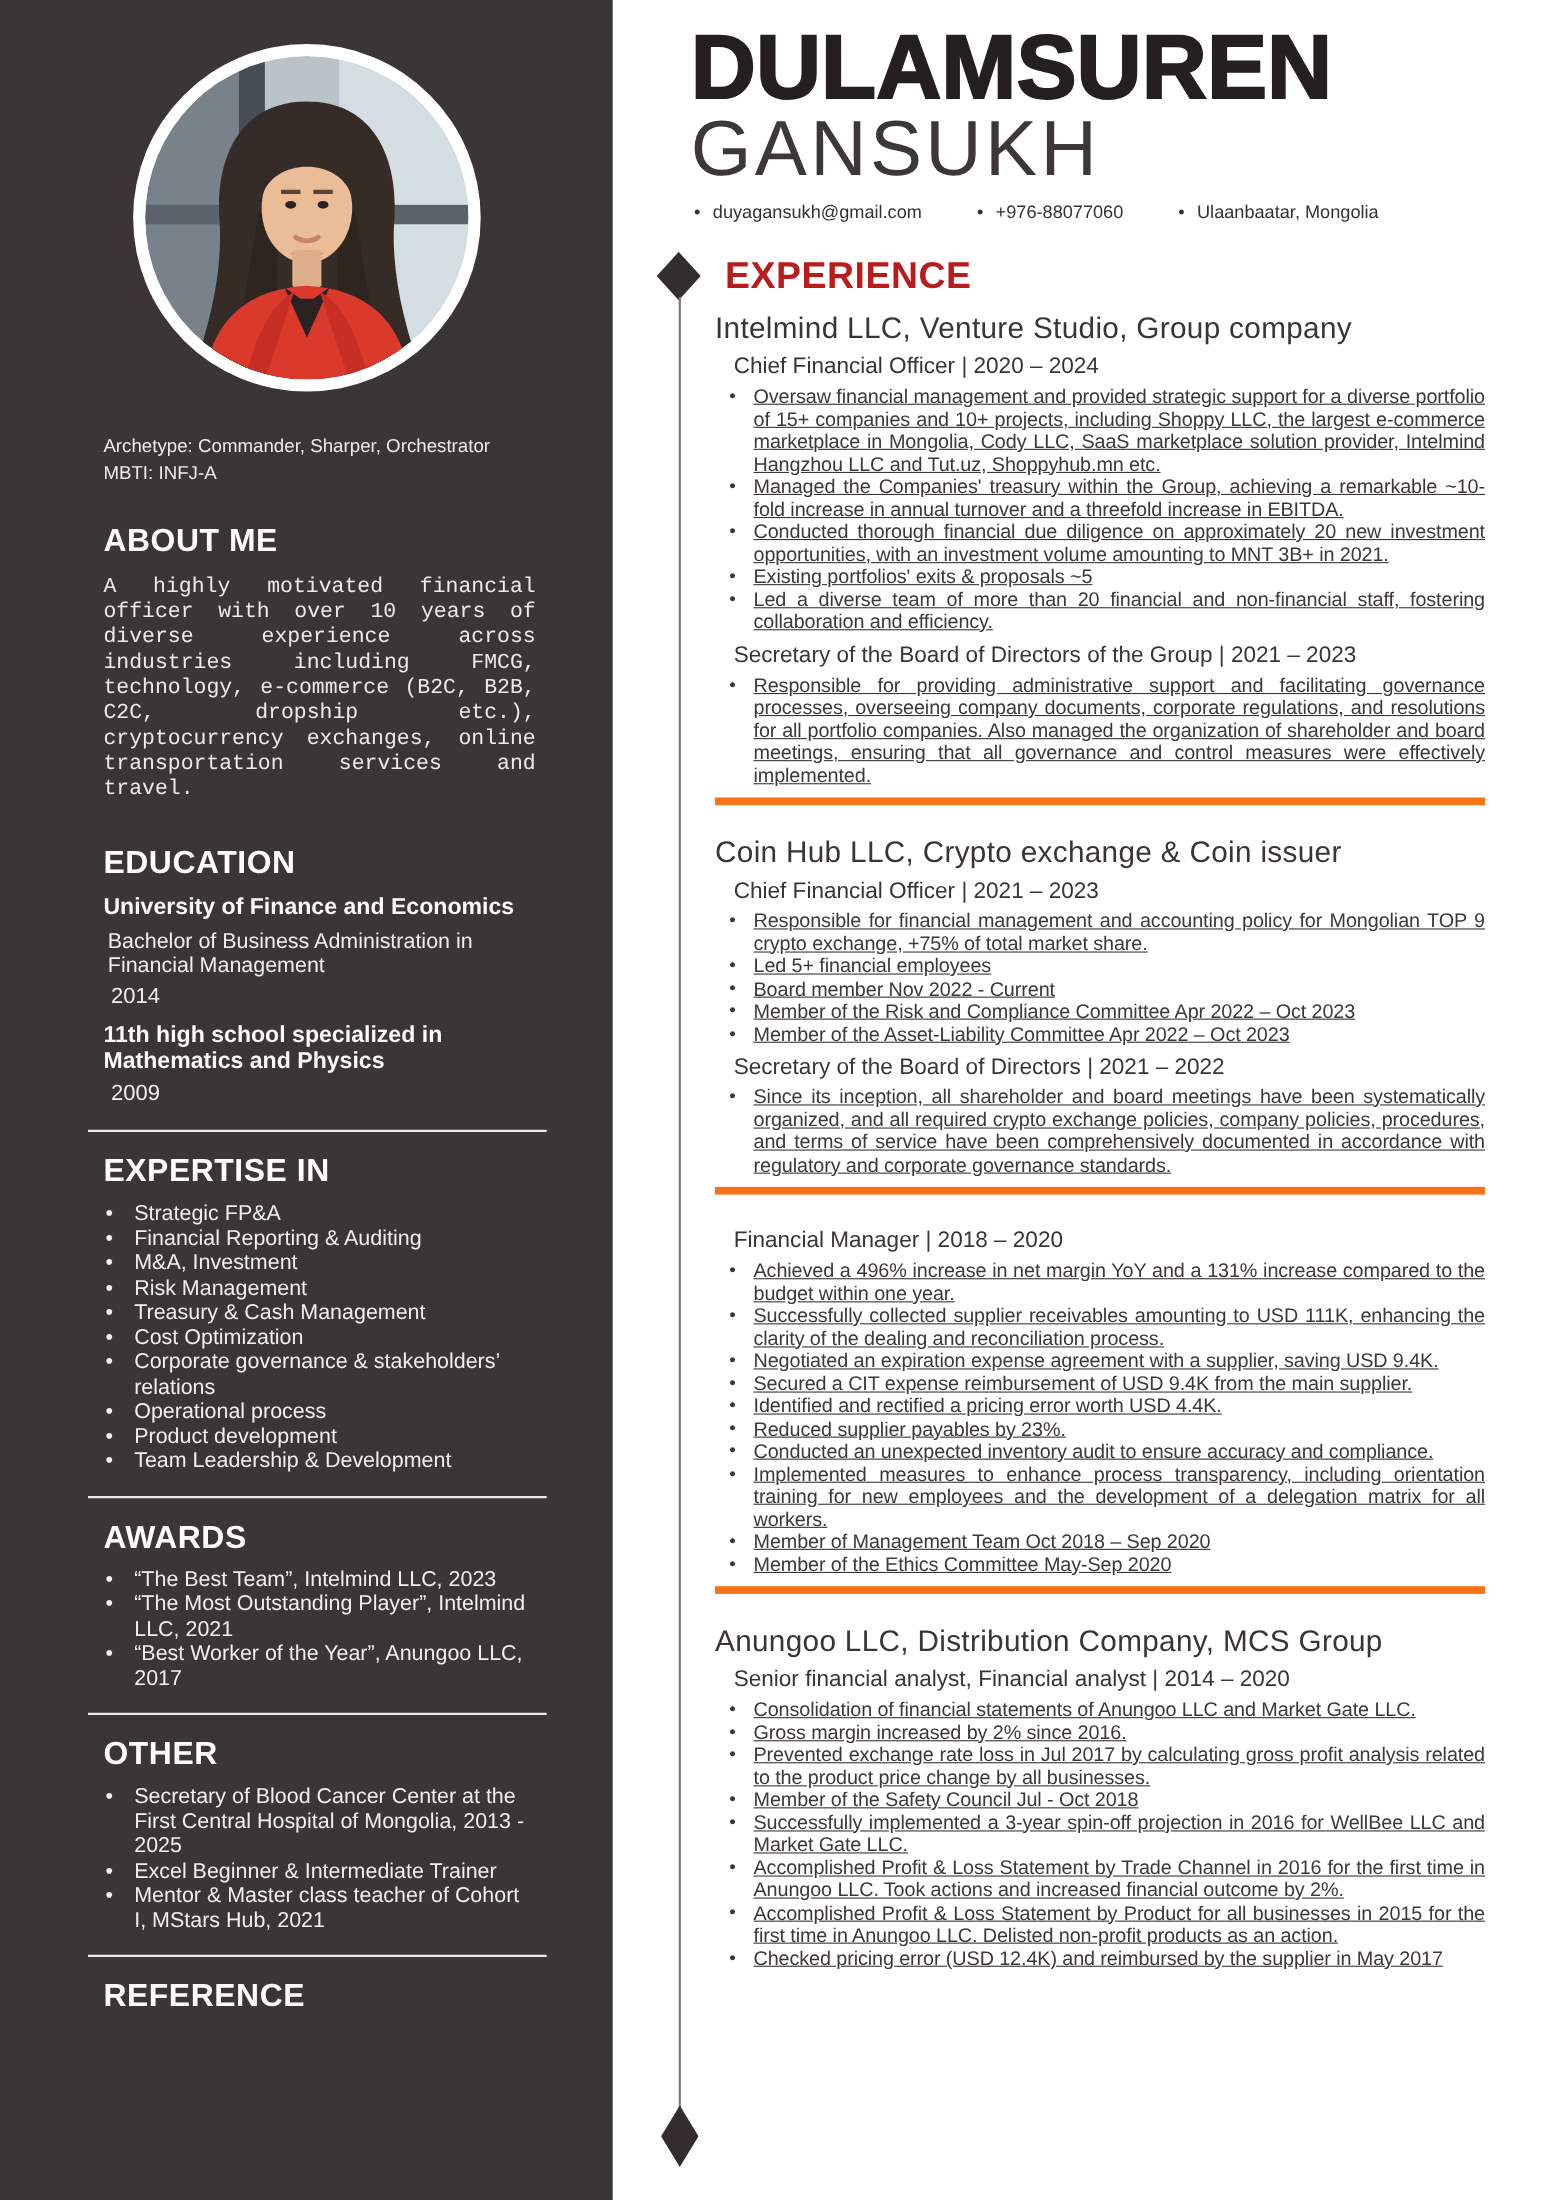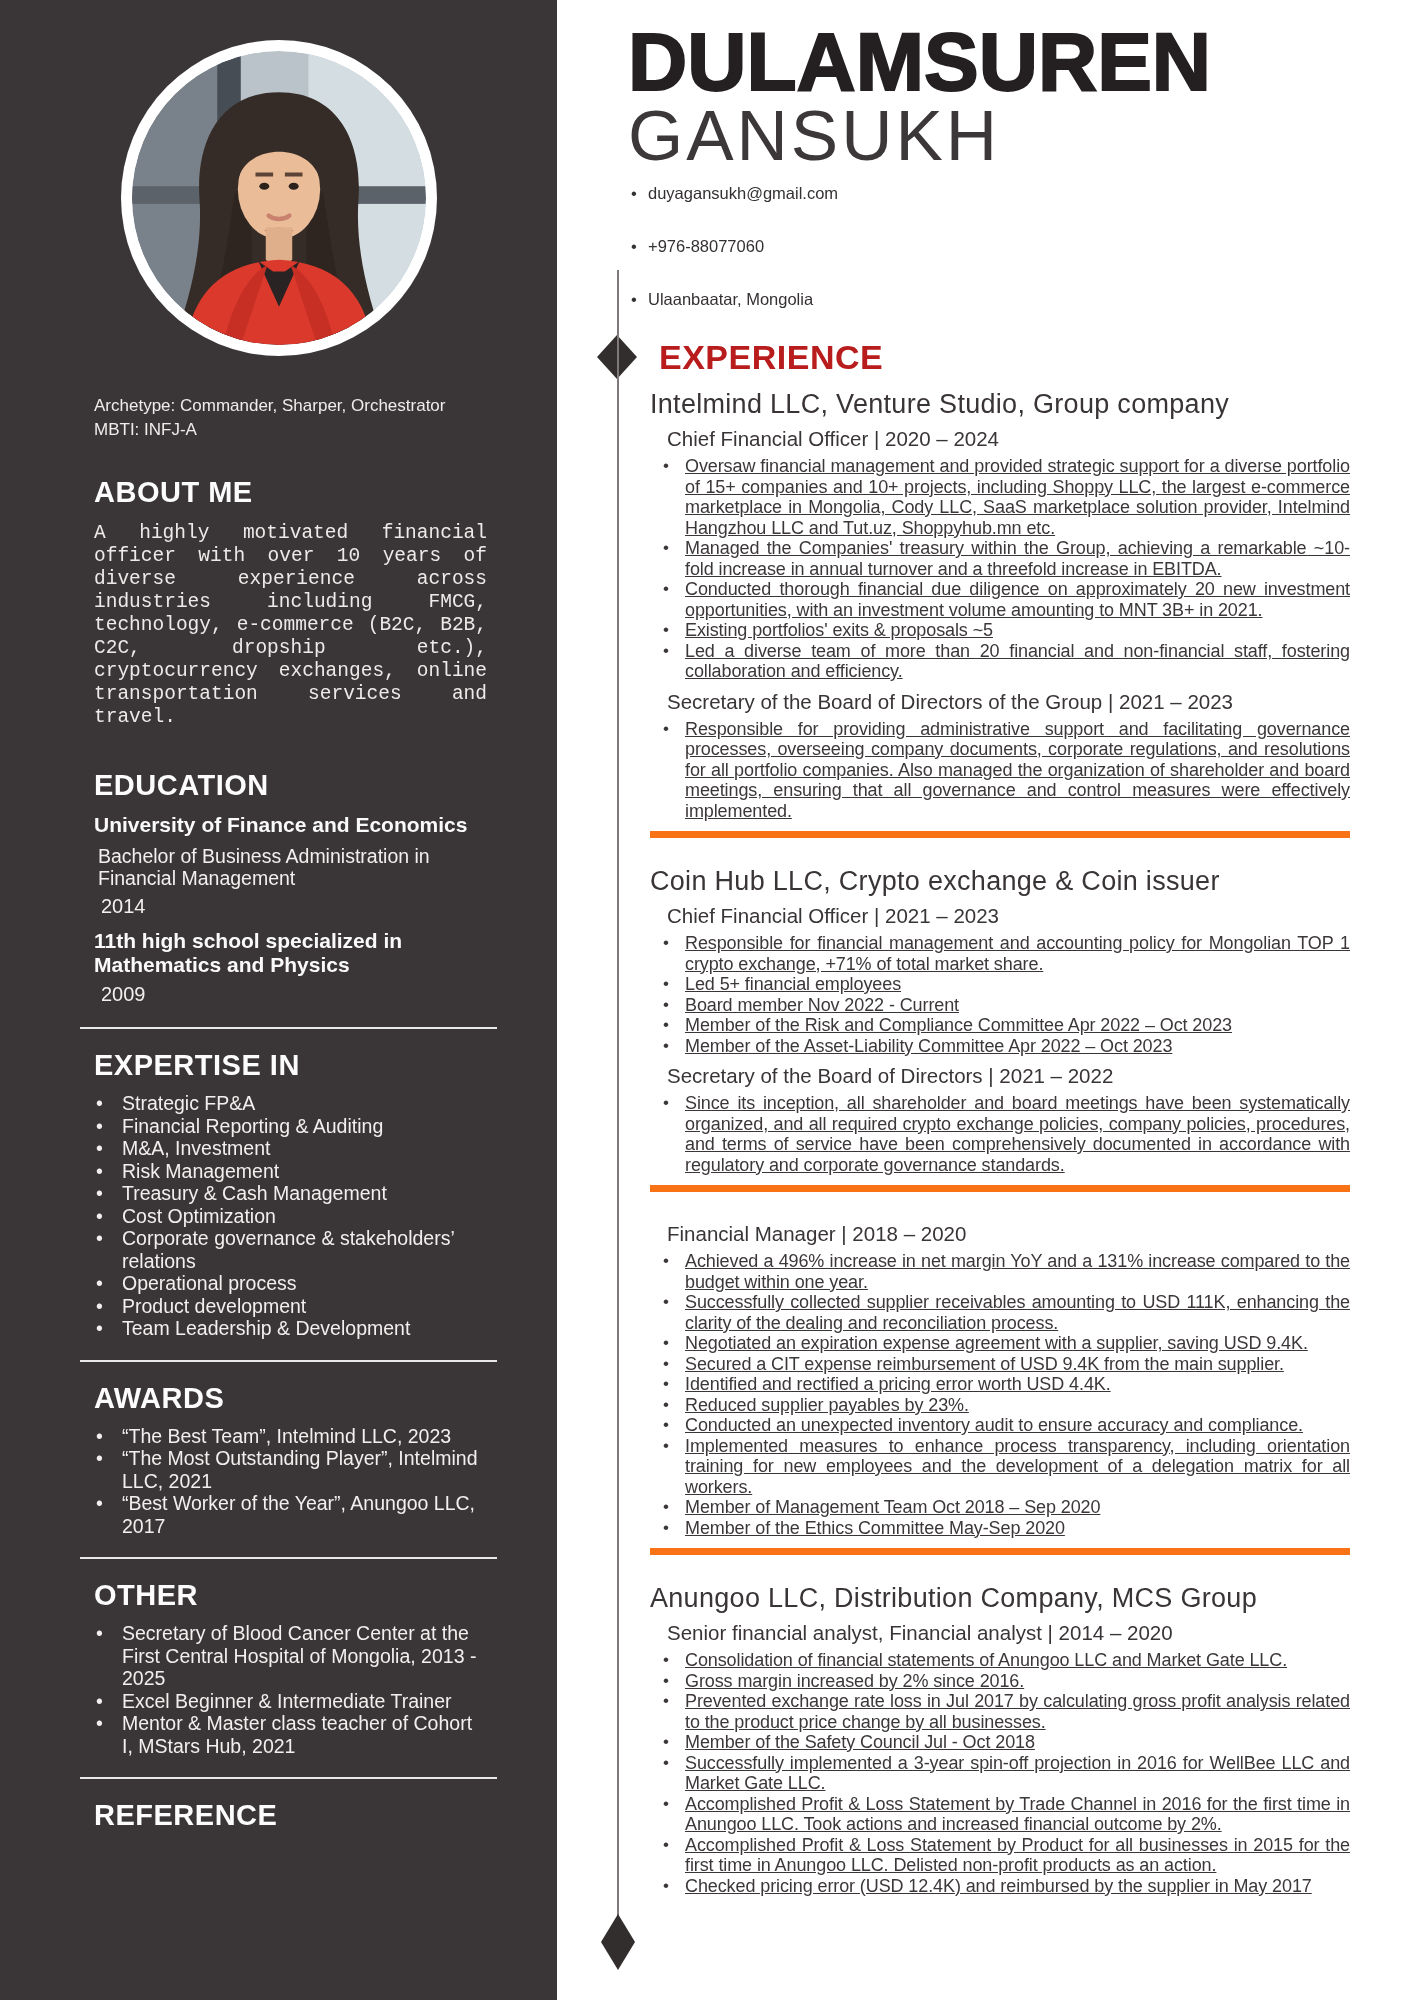--- a/index.html
+++ b/index.html
@@ -43,22 +43,22 @@
   .first-name {
     margin:24px 0 0 71px; font-size:82px; line-height:76px;
     font-weight:bold; letter-spacing:0; color:#242021;
     -webkit-text-stroke:2px #242021;
   }
   .last-name {
     margin:2px 0 0 71px; font-size:71px; line-height:68px;
     font-weight:normal; letter-spacing:3px; color:#3c3738;
   }
   .contacts {
-    list-style:none; display:flex; gap:34px;
-    margin:14px 0 0 74px; padding:0; font-size:16.5px; color:#353132;flex-direction:column;
+    list-style:none; display:flex; gap:50px;
+    margin:14px 0 0 74px; padding:0; font-size:16.5px; color:#353132;
   }
   .contacts li { position:relative; padding-left:17px; }
   .contacts li::before { content:"\2022"; position:absolute; left:0; top:0; }
   .exp-head { display:flex; align-items:center; gap:22px; margin:26px 0 0 40px; }
   .exp-head h2 { margin:0; font-size:34px; font-weight:bold; letter-spacing:.5px; color:#b91c1c; }
   .timeline { position:absolute; left:60px; top:270px; width:2px; height:1650px; background:#7d7879; }
   .bottom-diamond { position:absolute; left:44px; top:1914px; }
   .companies { margin:10px 0 0 93px; width:700px; }
   .company + .company { margin-top:10px; padding-top:22px; border-top:7px solid #f97316; }
   .company-name { margin:6px 0 0; font-size:27px; font-weight:normal; letter-spacing:.3px; line-height:30px; color:#393435; }
@@ -197,21 +197,21 @@
           </ul>
           <h4 class="role-title">Secretary of the Board of Directors of the Group | 2021 – 2023</h4>
           <ul class="bullets">
             <li>Responsible for providing administrative support and facilitating governance processes, overseeing company documents, corporate regulations, and resolutions for all portfolio companies. Also managed the organization of shareholder and board meetings, ensuring that all governance and control measures were effectively implemented.</li>
           </ul>
         </section>
         <section class="company">
           <h3 class="company-name">Coin Hub LLC, Crypto exchange &amp; Coin issuer</h3>
           <h4 class="role-title">Chief Financial Officer | 2021 – 2023</h4>
           <ul class="bullets">
-            <li>Responsible for financial management and accounting policy for Mongolian TOP 1 crypto exchange, +71% of total market share.</li>
+            <li>Responsible for financial management and accounting policy for Mongolian TOP 9 crypto exchange, +75% of total market share.</li>
             <li>Led 5+ financial employees</li>
             <li>Board member Nov 2022 - Current</li>
             <li>Member of the Risk and Compliance Committee Apr 2022 – Oct 2023</li>
             <li>Member of the Asset-Liability Committee Apr 2022 – Oct 2023</li>
           </ul>
           <h4 class="role-title">Secretary of the Board of Directors | 2021 – 2022</h4>
           <ul class="bullets">
             <li>Since its inception, all shareholder and board meetings have been systematically organized, and all required crypto exchange policies, company policies, procedures, and terms of service have been comprehensively documented in accordance with regulatory and corporate governance standards.</li>
           </ul>
         </section>

